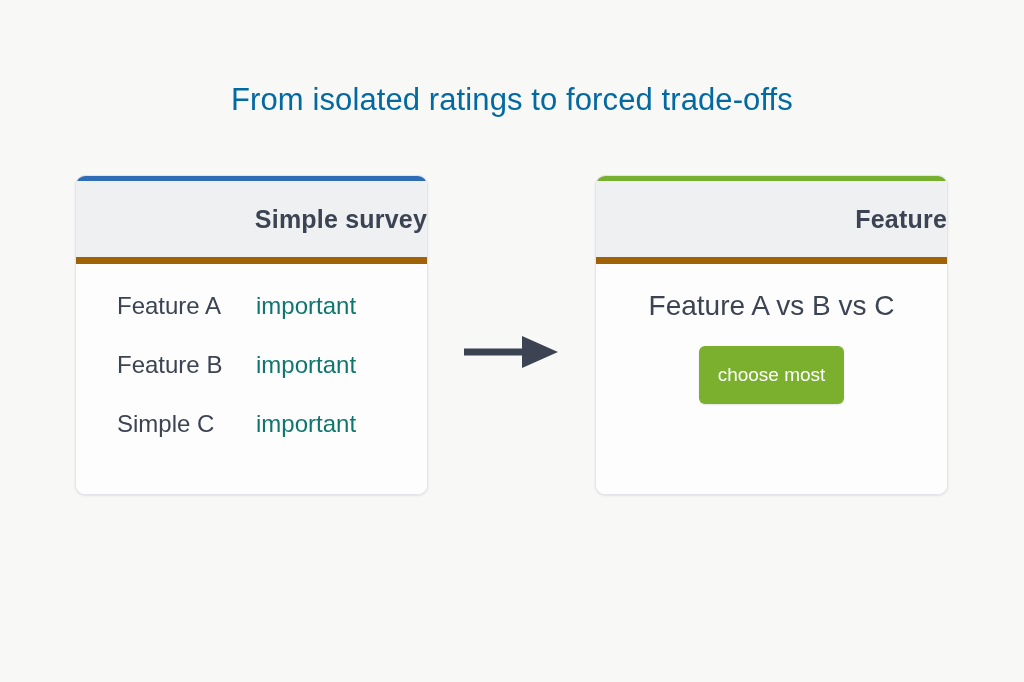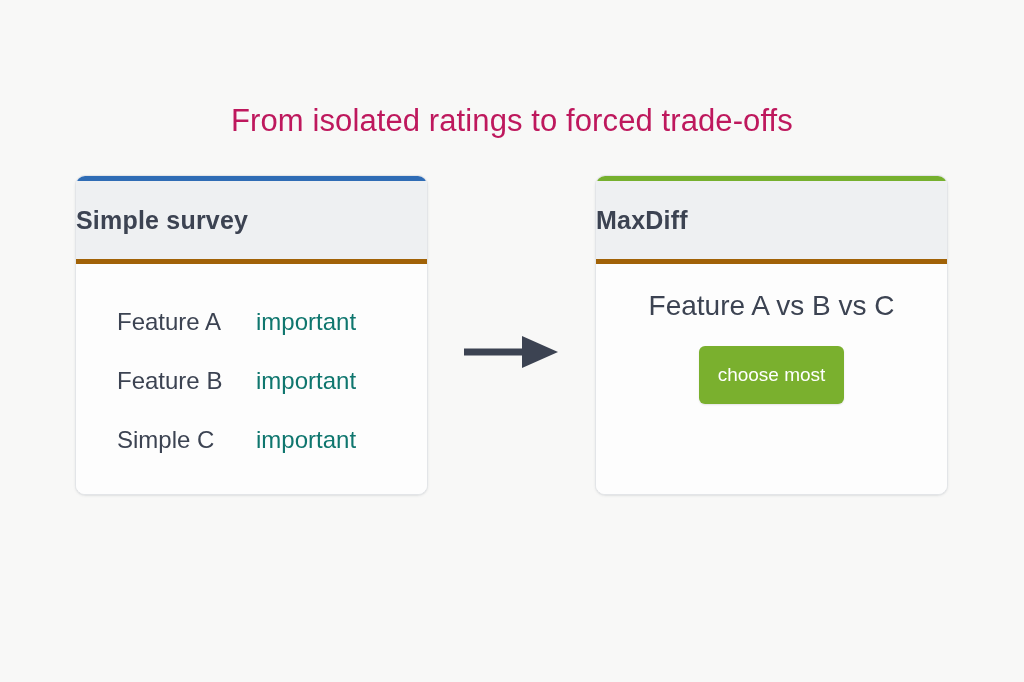--- a/index.html
+++ b/index.html
@@ -17,24 +17,23 @@
 
   
   .page-title {
     position: absolute;
     top: 82px;
     left: 0;
     width: 1024px;
     text-align: center;
     font-size: 31px;
     font-weight: 400;
-    color: #be185d;
+    color: #0369a1;
     letter-spacing: 0.1px;
     white-space: nowrap;
-    margin-top: 21px;
   }
 
   
   .card {
     position: absolute;
     top: 175px;
     width: 353px;
     height: 320px;
     background: #ffffff;
     border: 1px solid #e3e5e8;
@@ -49,45 +48,45 @@
   .card-accent {
     height: 5px;
     width: 100%;
   }
   .card-left .card-accent  { background: #2f6cb5; }
   .card-right .card-accent { background: #76b02e; }
 
   .card-header {
     height: 83px;
     background: #eef0f2;
-    border-bottom: 5px solid #a16207;
+    border-bottom: 7px solid #a16207;
     display: flex;
     align-items: center;
-    justify-content: flex-start;
+    justify-content: flex-end;
     box-sizing: border-box;
   }
   .card-header-title {
     font-size: 25px;
     font-weight: 700;
     color: #3c4352;
     letter-spacing: 0.2px;
   }
 
   .card-body {
     background: #fdfdfd;
     height: 100%;
   }
 
   
   .feature-list {
     padding: 28px 0 0 0;
   }
   .feature-row {
     display: flex;
-    align-items: center;
+    align-items: flex-start;
     padding: 0 0 0 41px;
     height: 59px;
   }
   .feature-name {
     font-size: 24px;
     color: #3c4352;
     width: 139px;
     white-space: nowrap;
   }
   .feature-rating {
@@ -173,21 +172,21 @@
 <div class="flow-arrow">
   <svg width="100" height="40" viewBox="0 0 100 40" xmlns="http://www.w3.org/2000/svg">
     <line x1="2" y1="20" x2="66" y2="20" stroke="#3c4352" stroke-width="7"></line>
     <polygon points="60,4 96,20 60,36" fill="#3c4352"></polygon>
   </svg>
 </div>
 
 <div class="card card-right">
   <div class="card-accent"></div>
   <div class="card-header">
-    <span class="card-header-title">MaxDiff</span>
+    <span class="card-header-title">Feature</span>
   </div>
   <div class="card-body maxdiff-body">
     <div class="maxdiff-question">Feature A vs B vs C</div>
     <div class="choice-row">
       <button class="choice-btn">choose most</button>
     </div>
   </div>
 </div>
 
 </body></html>

